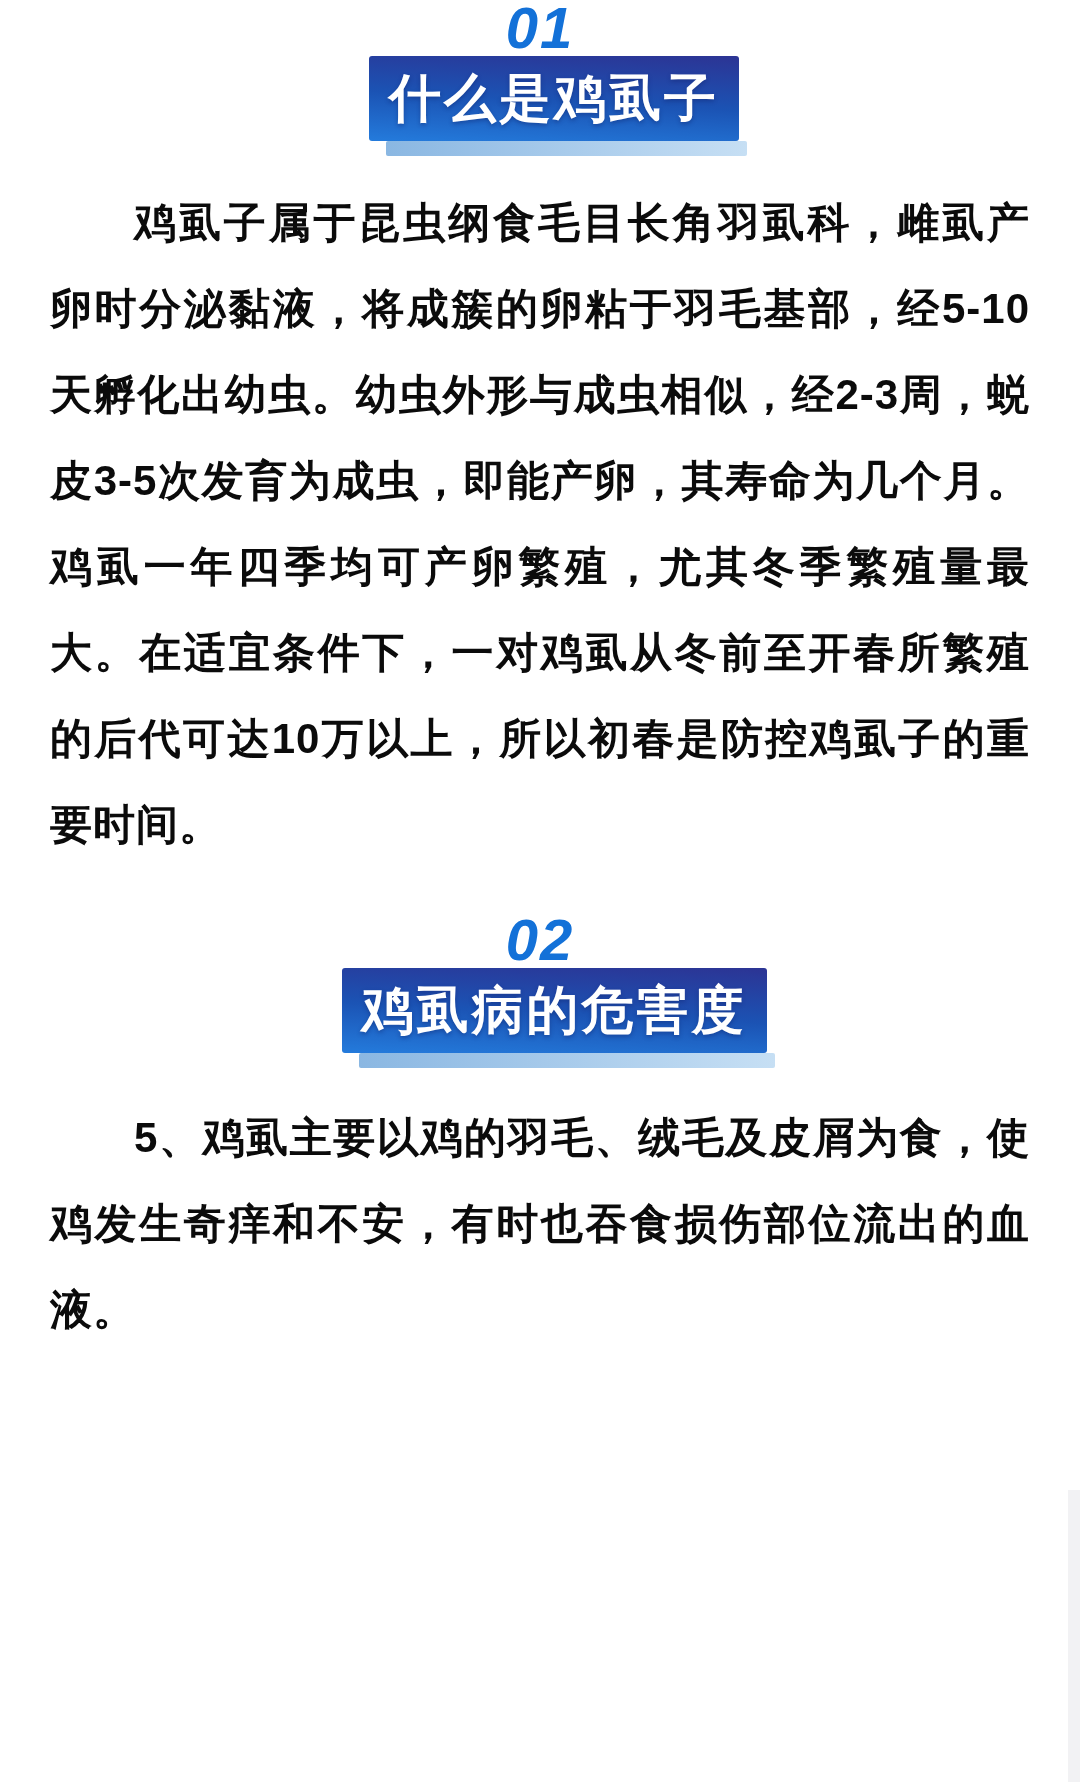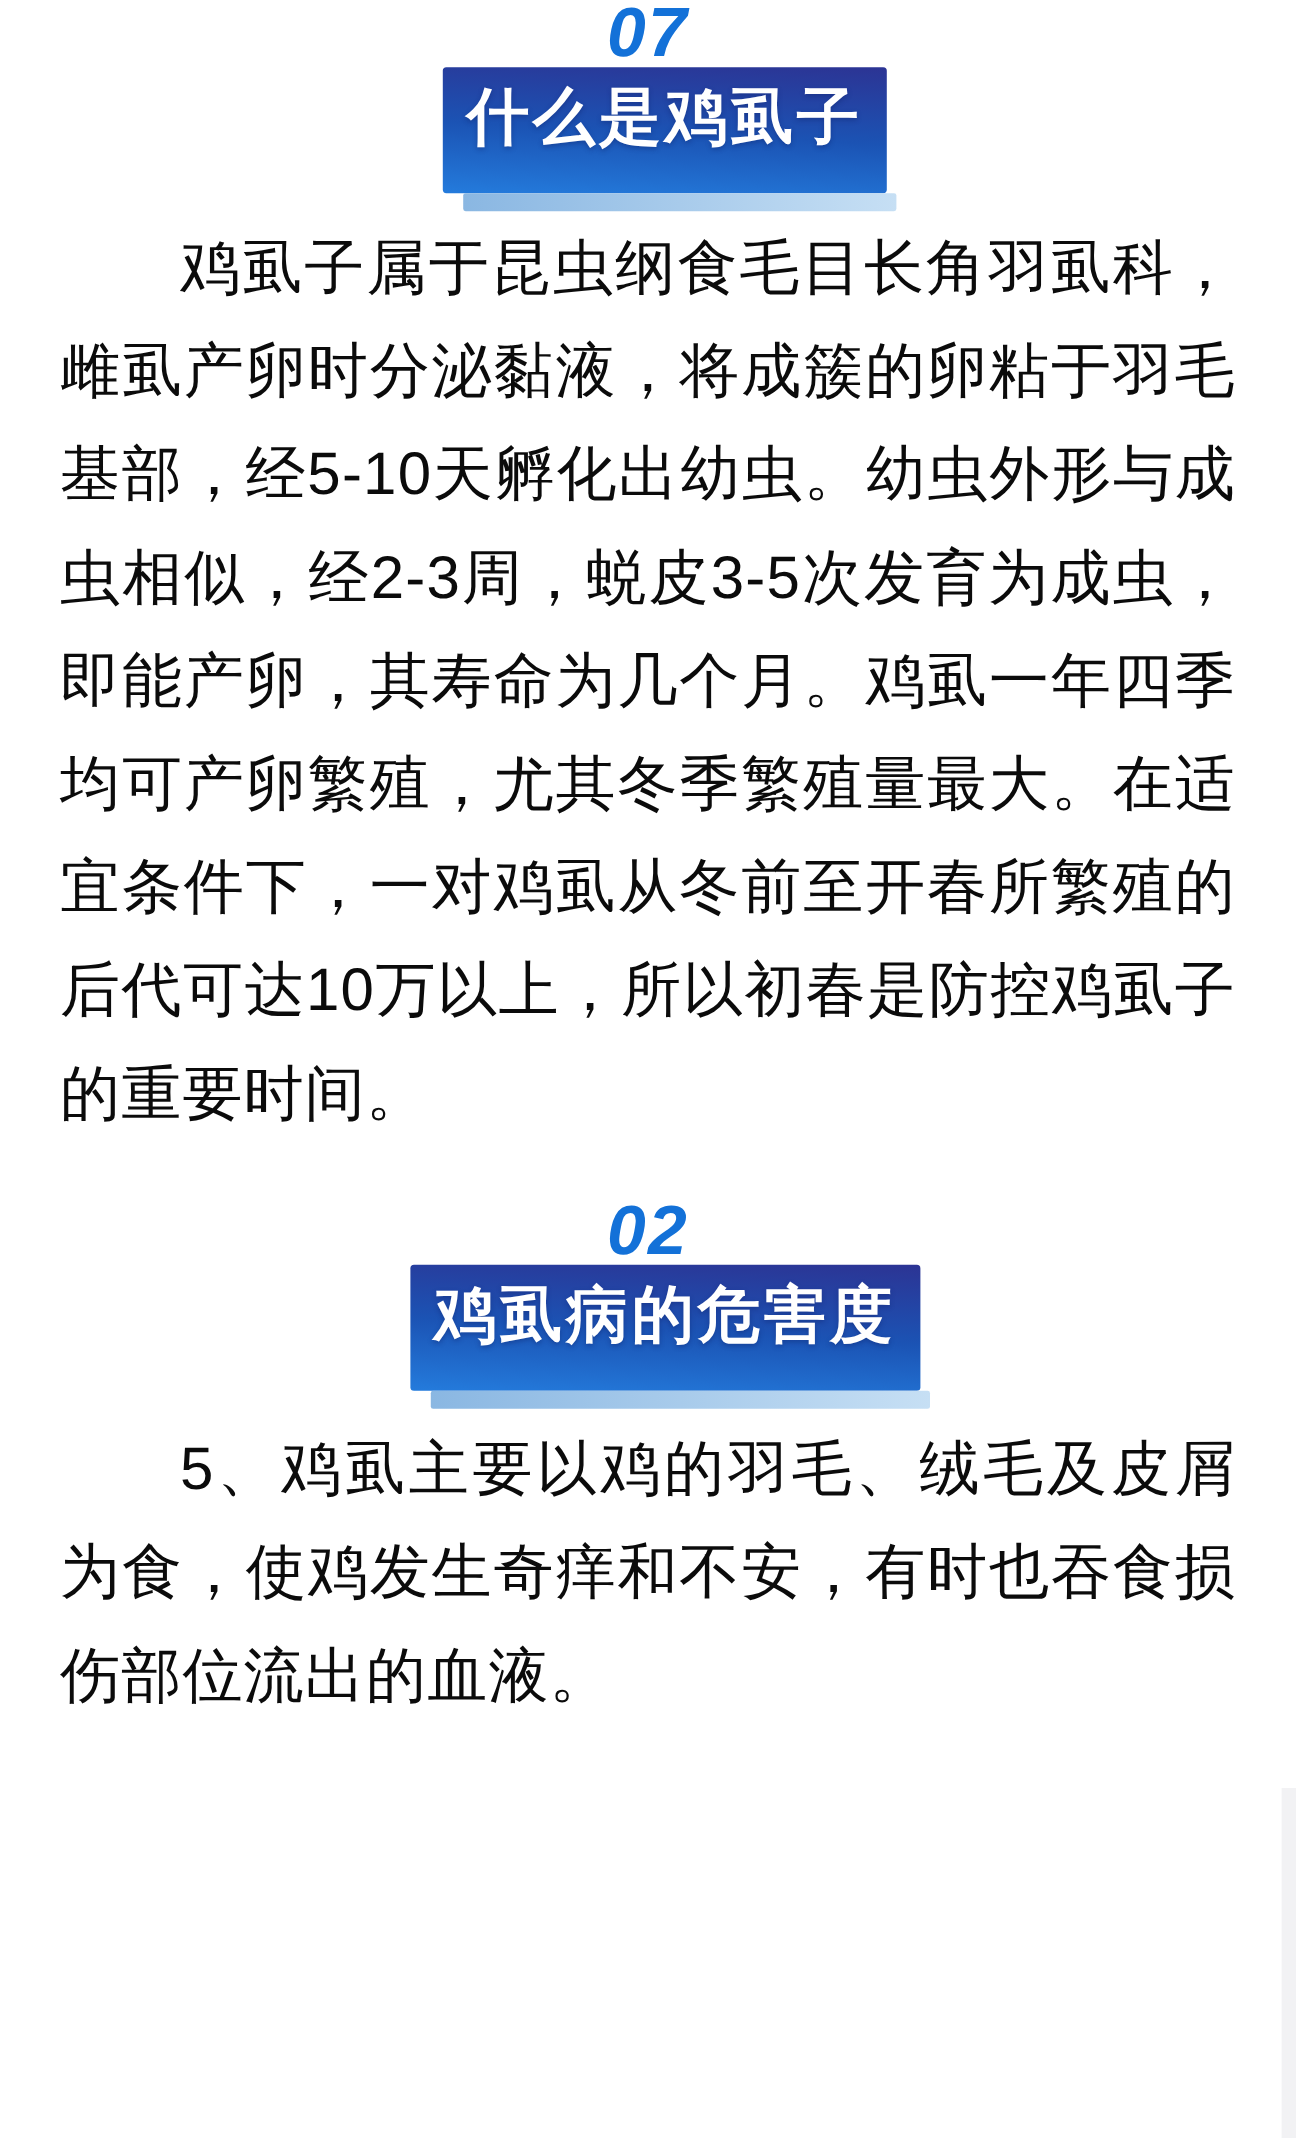--- a/index.html
+++ b/index.html
@@ -38,21 +38,21 @@
     margin-top:44px;
   }
   
   .title-wrap{
     text-align:center;
     height:85px;
   }
   .title-box{
     position:relative;
     display:inline-block;
-    height:105px;
+    height:85px;
     line-height:85px;
     padding:0 20px;
     border-radius:3px;
     background:linear-gradient(183deg,var(--box-gradient-top) 0%,var(--box-gradient-mid) 52%,var(--box-gradient-bottom) 100%);
     color:#ffffff;
     font-size:52px;
     font-weight:bold;
     letter-spacing:3px;
     text-shadow:0 2px 4px rgba(16,38,110,0.45);
     white-space:nowrap;
@@ -62,25 +62,25 @@
     position:absolute;
     top:100%;
     left:17px;
     width:calc(100% - 9px);
     height:15px;
     border-radius:2px;
     background:linear-gradient(90deg,var(--box-shadow-light) 0%,var(--box-shadow-lighter) 100%);
   }
   
   .body-text p{
-    font-size:50px;
+    font-size:42px;
     line-height:86px;
     letter-spacing:1px;
     color:var(--text-color);
-    font-weight:400;
+    font-weight:700;
     text-align:justify;
     text-indent:2em;
   }
   .body-text.first{
     margin-top:39px;
   }
   .body-text.second{
     margin-top:42px;
   }
   
@@ -91,21 +91,21 @@
     width:12px;
     height:292px;
     background:var(--scrollbar-color);
   }
 </style>
 </head>
 <body>
 
 <div class="content">
 
-  <div class="section-number">07</div>
+  <div class="section-number">01</div>
   <div class="title-wrap">
     <div class="title-box">
       <span>什么是鸡虱子</span>
       <span class="shadow-strip"></span>
     </div>
   </div>
   <div class="body-text first">
     <p>鸡虱子属于昆虫纲食毛目长角羽虱科，雌虱产卵时分泌黏液，将成簇的卵粘于羽毛基部，经5-10天孵化出幼虫。幼虫外形与成虫相似，经2-3周，蜕皮3-5次发育为成虫，即能产卵，其寿命为几个月。鸡虱一年四季均可产卵繁殖，尤其冬季繁殖量最大。在适宜条件下，一对鸡虱从冬前至开春所繁殖的后代可达10万以上，所以初春是防控鸡虱子的重要时间。</p>
   </div>
 

